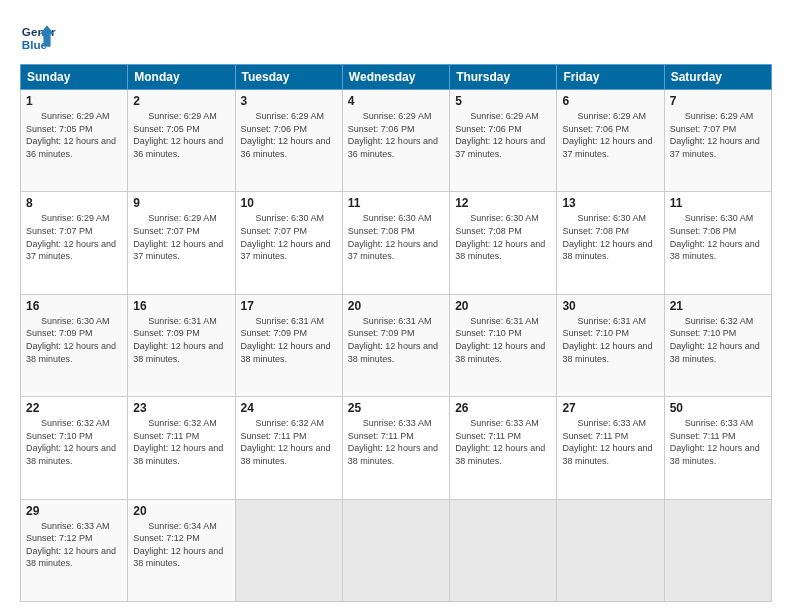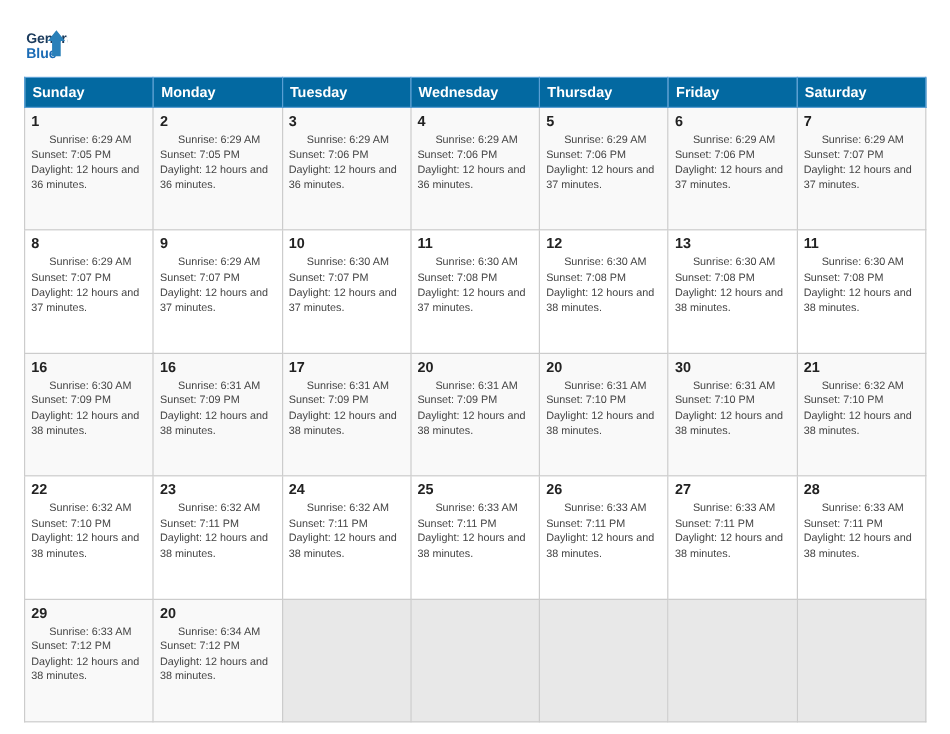--- a/index.html
+++ b/index.html
@@ -146,21 +146,21 @@
           <td><span class="day-num">30</span><span class="day-info">Sunrise: 6:31 AM<br>Sunset: 7:10 PM<br>Daylight: 12 hours and 38 minutes.</span></td>
           <td><span class="day-num">21</span><span class="day-info">Sunrise: 6:32 AM<br>Sunset: 7:10 PM<br>Daylight: 12 hours and 38 minutes.</span></td>
         </tr>
         <tr>
           <td><span class="day-num">22</span><span class="day-info">Sunrise: 6:32 AM<br>Sunset: 7:10 PM<br>Daylight: 12 hours and 38 minutes.</span></td>
           <td><span class="day-num">23</span><span class="day-info">Sunrise: 6:32 AM<br>Sunset: 7:11 PM<br>Daylight: 12 hours and 38 minutes.</span></td>
           <td><span class="day-num">24</span><span class="day-info">Sunrise: 6:32 AM<br>Sunset: 7:11 PM<br>Daylight: 12 hours and 38 minutes.</span></td>
           <td><span class="day-num">25</span><span class="day-info">Sunrise: 6:33 AM<br>Sunset: 7:11 PM<br>Daylight: 12 hours and 38 minutes.</span></td>
           <td><span class="day-num">26</span><span class="day-info">Sunrise: 6:33 AM<br>Sunset: 7:11 PM<br>Daylight: 12 hours and 38 minutes.</span></td>
           <td><span class="day-num">27</span><span class="day-info">Sunrise: 6:33 AM<br>Sunset: 7:11 PM<br>Daylight: 12 hours and 38 minutes.</span></td>
-          <td><span class="day-num">28</span><span class="day-info">Sunrise: 6:33 AM<br>Sunset: 7:11 PM<br>Daylight: 12 hours and 38 minutes.</span></td>
+          <td><span class="day-num">50</span><span class="day-info">Sunrise: 6:33 AM<br>Sunset: 7:11 PM<br>Daylight: 12 hours and 38 minutes.</span></td>
         </tr>
         <tr>
           <td><span class="day-num">29</span><span class="day-info">Sunrise: 6:33 AM<br>Sunset: 7:12 PM<br>Daylight: 12 hours and 38 minutes.</span></td>
           <td><span class="day-num">20</span><span class="day-info">Sunrise: 6:34 AM<br>Sunset: 7:12 PM<br>Daylight: 12 hours and 38 minutes.</span></td>
           <td class="empty"></td>
           <td class="empty"></td>
           <td class="empty"></td>
           <td class="empty"></td>
           <td class="empty"></td>
         </tr>

